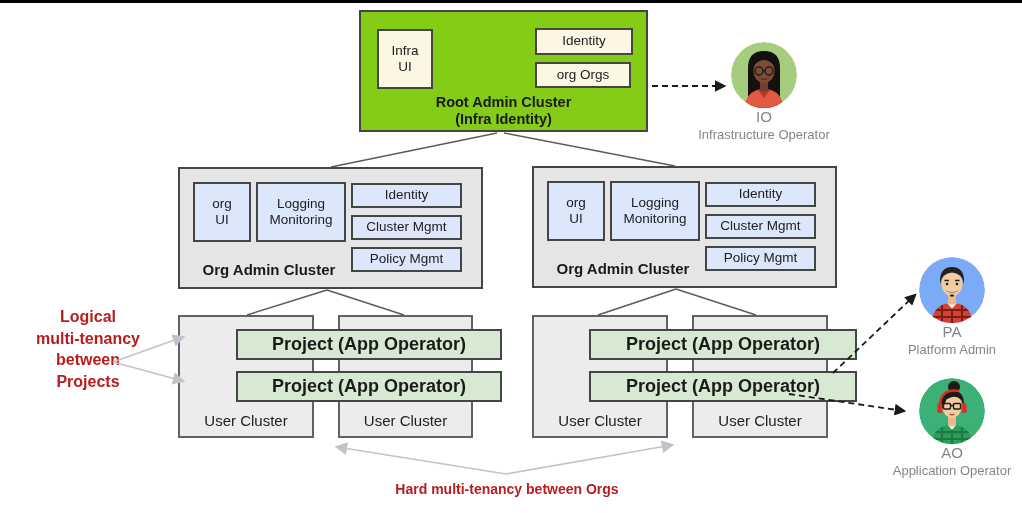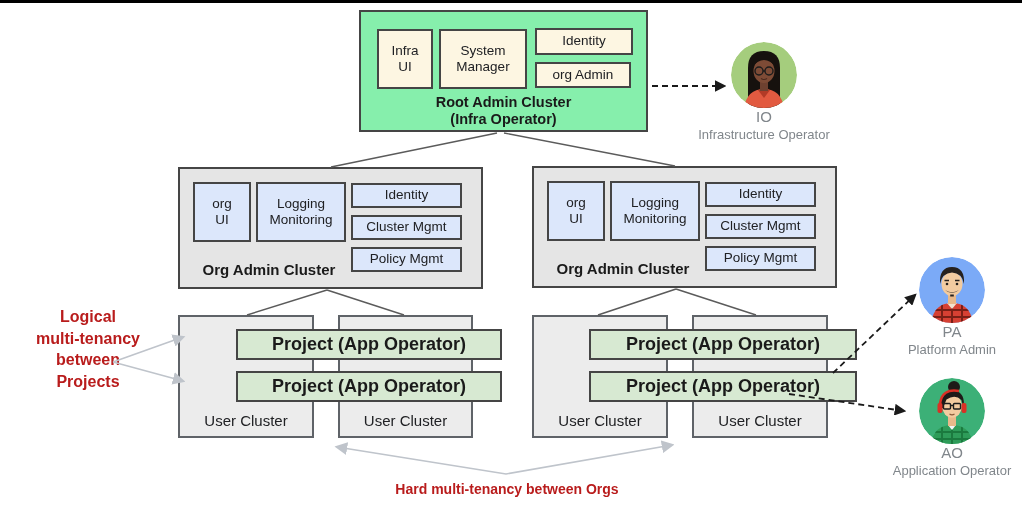--- a/index.html
+++ b/index.html
@@ -5,21 +5,21 @@
   html,body{margin:0;padding:0;background:#fff;}
   .stage{
     position:relative;width:1022px;height:513px;background:#ffffff;overflow:hidden;
     font-family:"Liberation Sans","DejaVu Sans",sans-serif;color:#202124;
   }
   .topbar{position:absolute;left:0;top:0;width:1022px;height:3px;background:#000;}
   .overlay{position:absolute;left:0;top:0;width:1022px;height:513px;pointer-events:none;z-index:40;}
   .pre{white-space:pre-line;}
   
   .cluster{position:absolute;box-sizing:border-box;border:2px solid #454545;}
-  .root-cluster{background:#86efac;}
+  .root-cluster{background:#84cc16;}
   .org-cluster{background:#e5e5e5;}
   .inner-box{
     position:absolute;box-sizing:border-box;border:2px solid #454545;
     display:flex;align-items:center;justify-content:center;text-align:center;
     font-size:13.5px;line-height:1.2;color:#202124;
   }
   .root-cluster .inner-box{background:#FDF6E2;}
   .org-cluster .inner-box{background:#DCE7FB;}
   .cluster-title{
     position:absolute;font-weight:bold;font-size:14.5px;line-height:1.15;
@@ -51,26 +51,24 @@
 </style>
 </head>
 <body>
 
 <div class="stage">
   <div class="topbar"></div>
 
   <div class="cluster root-cluster" style="left:359px;top:10px;width:289px;height:122px;">
     <div class="inner-box pre" style="left:16px;top:17px;width:56px;height:60px;">Infra
 UI</div>
-    <div class="inner-box pre" style="left:78px;top:17px;width:88px;height:60px;">System
-Manager</div>
     <div class="inner-box" style="left:174px;top:16px;width:98px;height:27px;">Identity</div>
-    <div class="inner-box" style="left:174px;top:50px;width:96px;height:26px;">org Admin</div>
+    <div class="inner-box" style="left:174px;top:50px;width:96px;height:26px;">org Orgs</div>
     <div class="cluster-title root-title pre">Root Admin Cluster
-(Infra Operator)</div>
+(Infra Identity)</div>
   </div>
 
   <div class="cluster org-cluster" style="left:178px;top:167px;width:305px;height:122px;">
     <div class="inner-box pre" style="left:13px;top:13px;width:58px;height:60px;">org
 UI</div>
     <div class="inner-box pre" style="left:76px;top:13px;width:90px;height:60px;">Logging
 Monitoring</div>
     <div class="inner-box" style="left:171px;top:14px;width:111px;height:25px;">Identity</div>
     <div class="inner-box" style="left:171px;top:46px;width:111px;height:25px;">Cluster Mgmt</div>
     <div class="inner-box" style="left:171px;top:78px;width:111px;height:25px;">Policy Mgmt</div>

